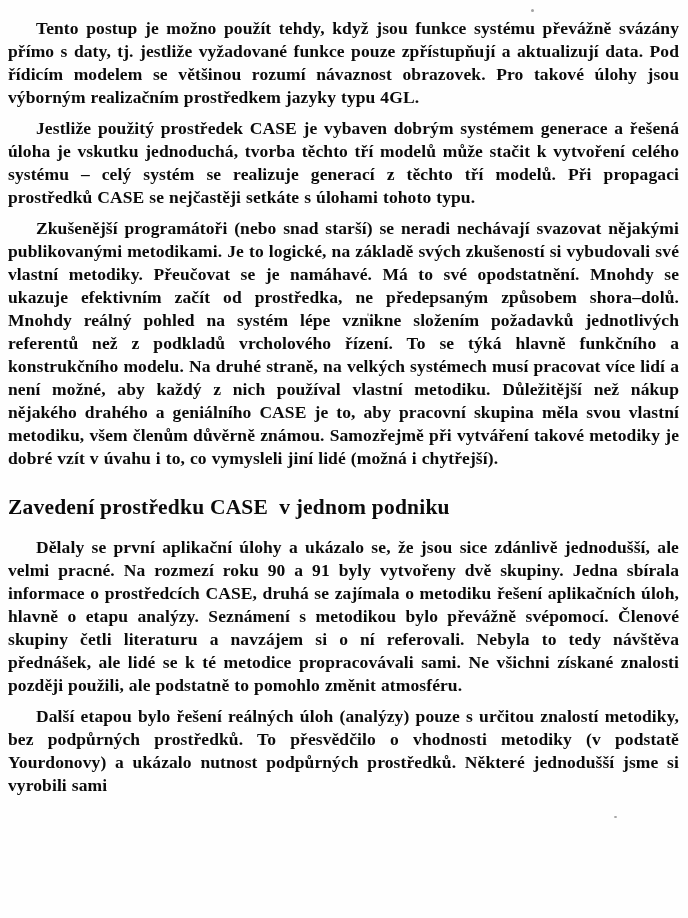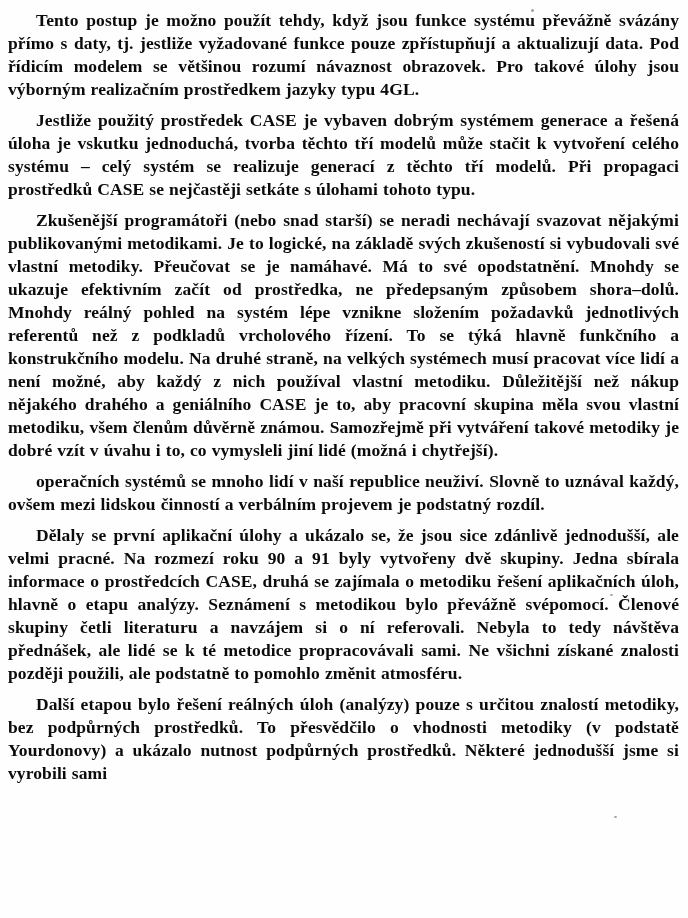--- a/index.html
+++ b/index.html
@@ -15,21 +15,21 @@
     width: 688px;
     height: 918px;
     background: #fefefe;
     box-sizing: border-box;
     padding: 9px 9px 0 8px;
     font-family: "Liberation Serif", "DejaVu Serif", serif;
     color: #0b0b0b;
     -webkit-font-smoothing: antialiased;
   }
   .para {
-    margin: 0 0 8px 0;
+    margin: 8px 0 8px 0;
     font-size: 17.5px;
     line-height: 23px;
     font-weight: 600;
     text-align: justify;
     text-indent: 28px;
     letter-spacing: 0.1px;
     word-spacing: 0.5px;
   }
   .heading {
     margin: 24px 0 16px 0;
@@ -59,17 +59,17 @@
   <span class="speckle s1"></span>
   <span class="speckle s2"></span>
   <span class="speckle s3"></span>
   <span class="speckle s4"></span>
   <span class="speckle s5"></span>
 
   <p class="para">Tento postup je možno použít tehdy, když jsou funkce systému převážně svázány přímo s daty, tj. jestliže vyžadované funkce pouze zpřístupňují a aktualizují data. Pod řídicím modelem se většinou rozumí návaznost obrazovek. Pro takové úlohy jsou výborným realizačním prostředkem jazyky typu 4GL.</p>
   <p class="para">Jestliže použitý prostředek CASE je vybaven dobrým systémem generace a řešená úloha je vskutku jednoduchá, tvorba těchto tří modelů může stačit k vytvoření celého systému – celý systém se realizuje generací z těchto tří modelů. Při propagaci prostředků CASE se nejčastěji setkáte s úlohami tohoto typu.</p>
   <p class="para">Zkušenější programátoři (nebo snad starší) se neradi nechávají svazovat nějakými publikovanými metodikami. Je to logické, na základě svých zkušeností si vybudovali své vlastní metodiky. Přeučovat se je namáhavé. Má to své opodstatnění. Mnohdy se ukazuje efektivním začít od prostředka, ne předepsaným způsobem shora–dolů. Mnohdy reálný pohled na systém lépe vznikne složením požadavků jednotlivých referentů než z podkladů vrcholového řízení. To se týká hlavně funkčního a konstrukčního modelu. Na druhé straně, na velkých systémech musí pracovat více lidí a není možné, aby každý z nich používal vlastní metodiku. Důležitější než nákup nějakého drahého a geniálního CASE je to, aby pracovní skupina měla svou vlastní metodiku, všem členům důvěrně známou. Samozřejmě při vytváření takové metodiky je dobré vzít v úvahu i to, co vymysleli jiní lidé (možná i chytřejší).</p>
 
+  <h2 class="heading">Zavedení prostředku CASE  v jednom podniku</h2>
 
-  <p class="para">operačních systémů se mnoho lidí v naší republice neuživí. Slovně to uznával každý, ovšem mezi lidskou činností a verbálním projevem je podstatný rozdíl.</p>
   <p class="para">Dělaly se první aplikační úlohy a ukázalo se, že jsou sice zdánlivě jednodušší, ale velmi pracné. Na rozmezí roku 90 a 91 byly vytvořeny dvě skupiny. Jedna sbírala informace o prostředcích CASE, druhá se zajímala o metodiku řešení aplikačních úloh, hlavně o etapu analýzy. Seznámení s metodikou bylo převážně svépomocí. Členové skupiny četli literaturu a navzájem si o ní referovali. Nebyla to tedy návštěva přednášek, ale lidé se k té metodice propracovávali sami. Ne všichni získané znalosti později použili, ale podstatně to pomohlo změnit atmosféru.</p>
   <p class="para">Další etapou bylo řešení reálných úloh (analýzy) pouze s určitou znalostí metodiky, bez podpůrných prostředků. To přesvědčilo o vhodnosti metodiky (v podstatě Yourdonovy) a ukázalo nutnost podpůrných prostředků. Některé jednodušší jsme si vyrobili sami</p>
 </div>
 
 </body></html>

